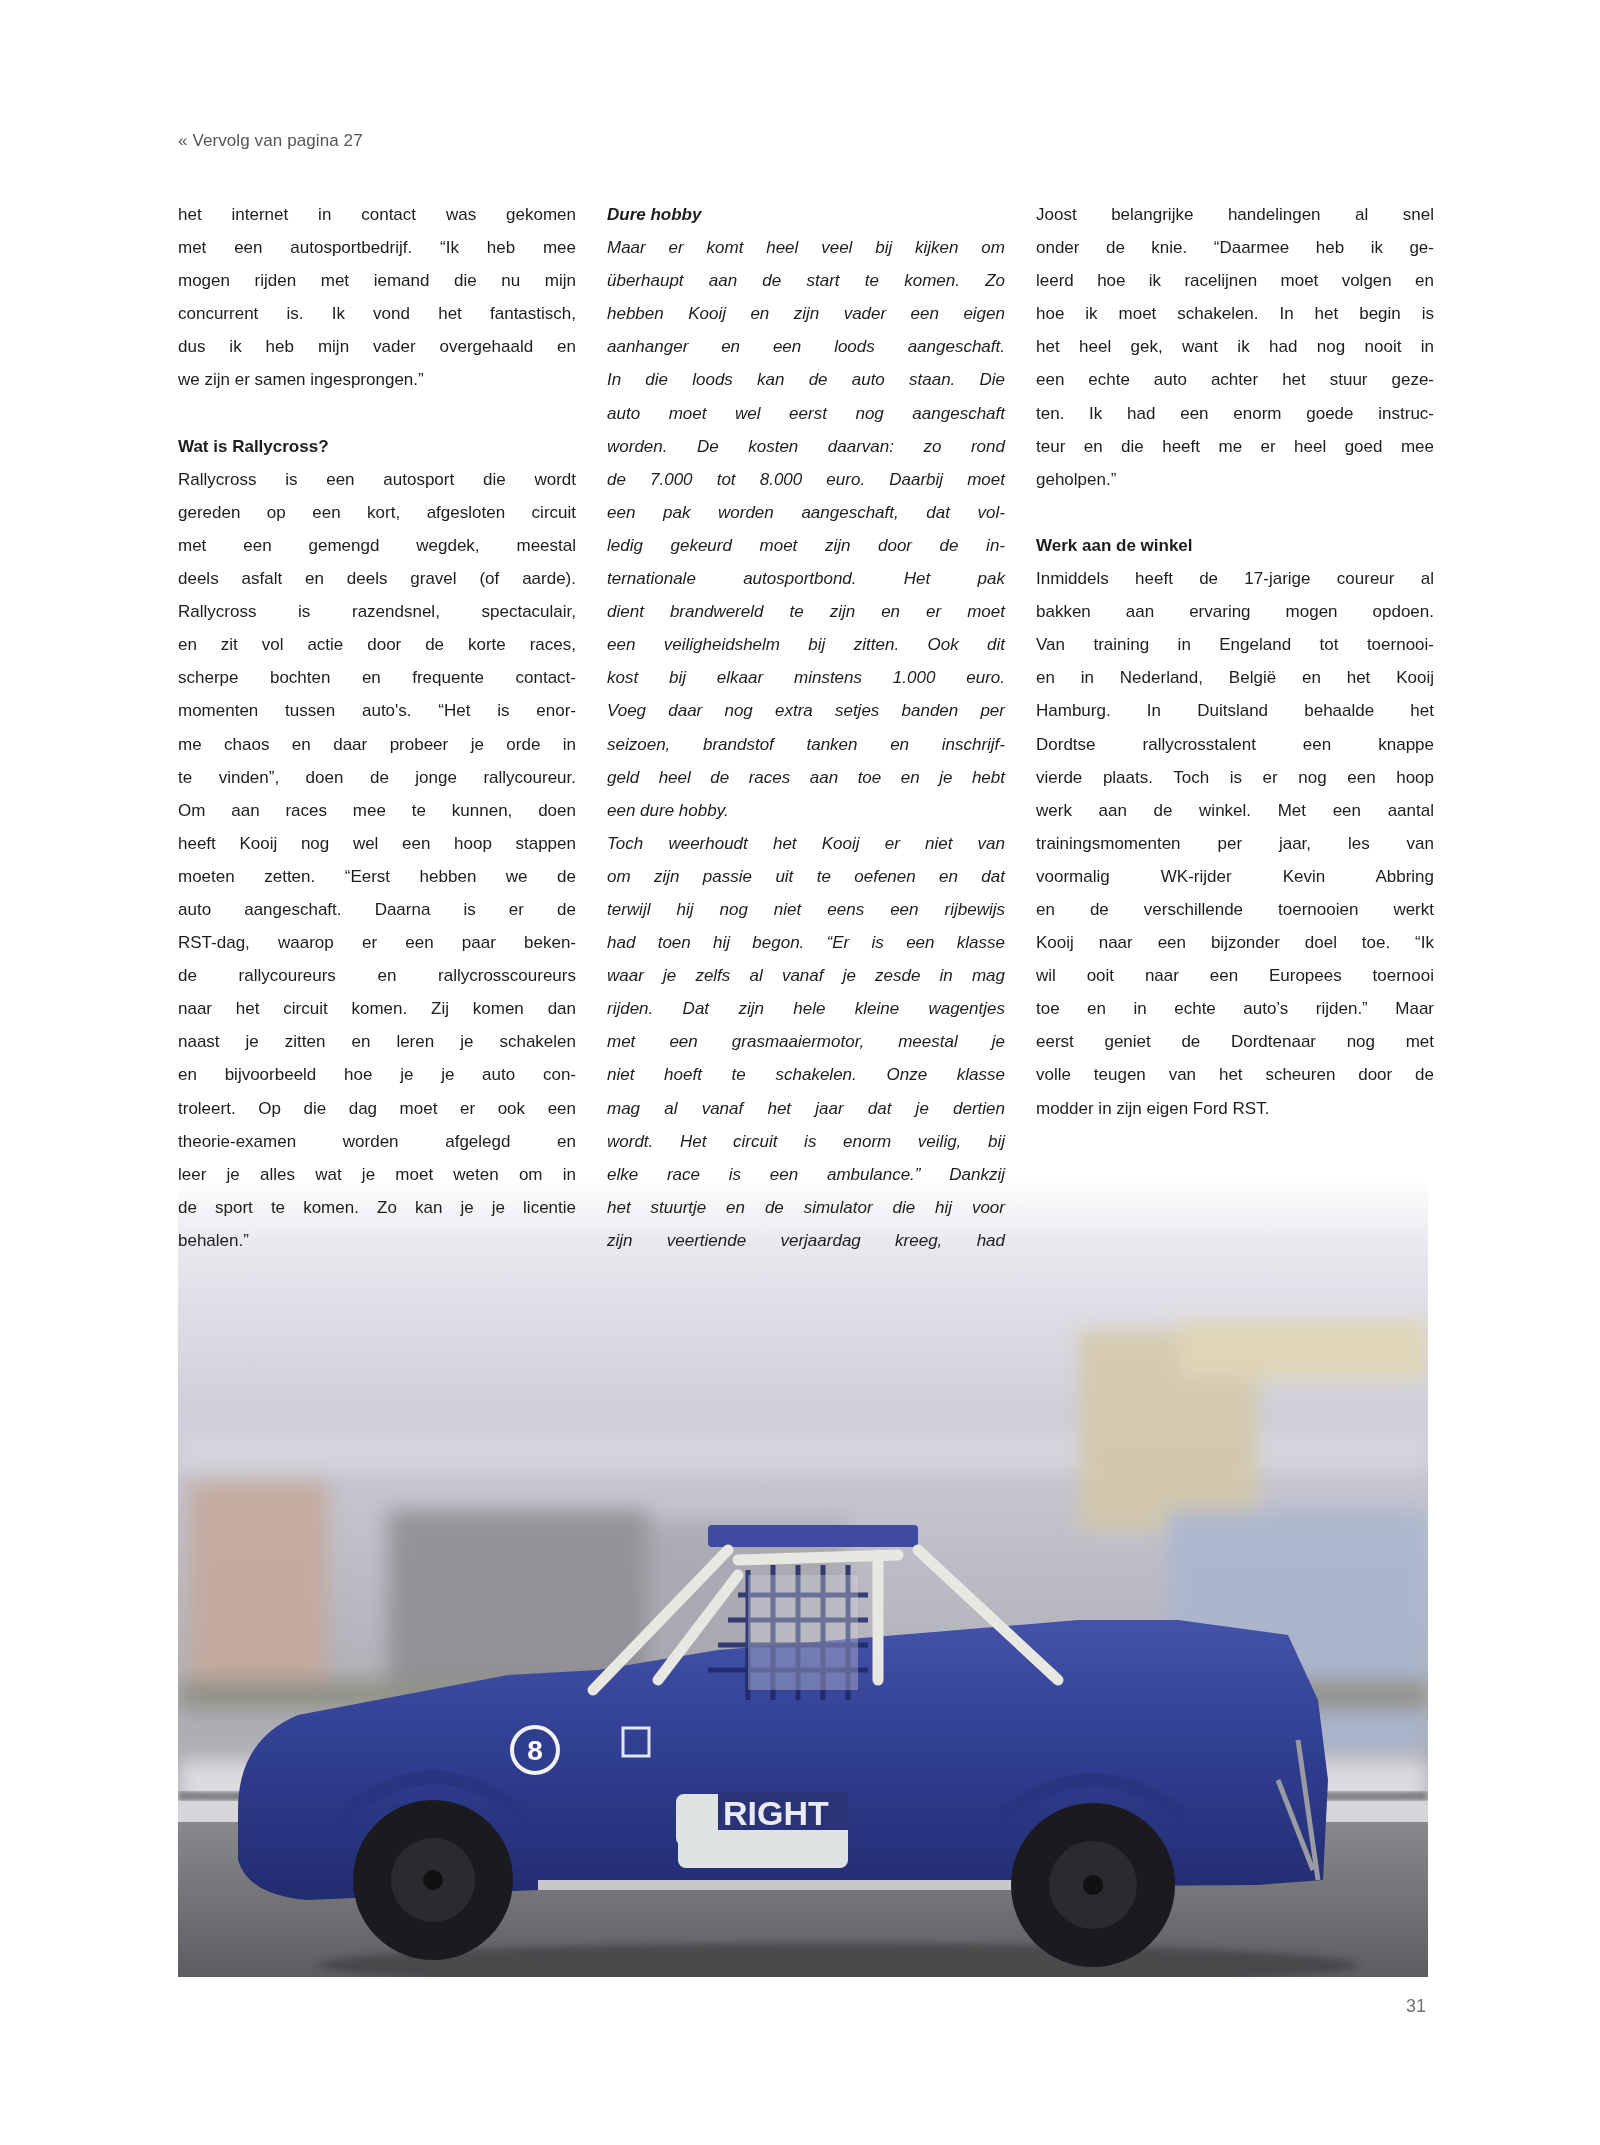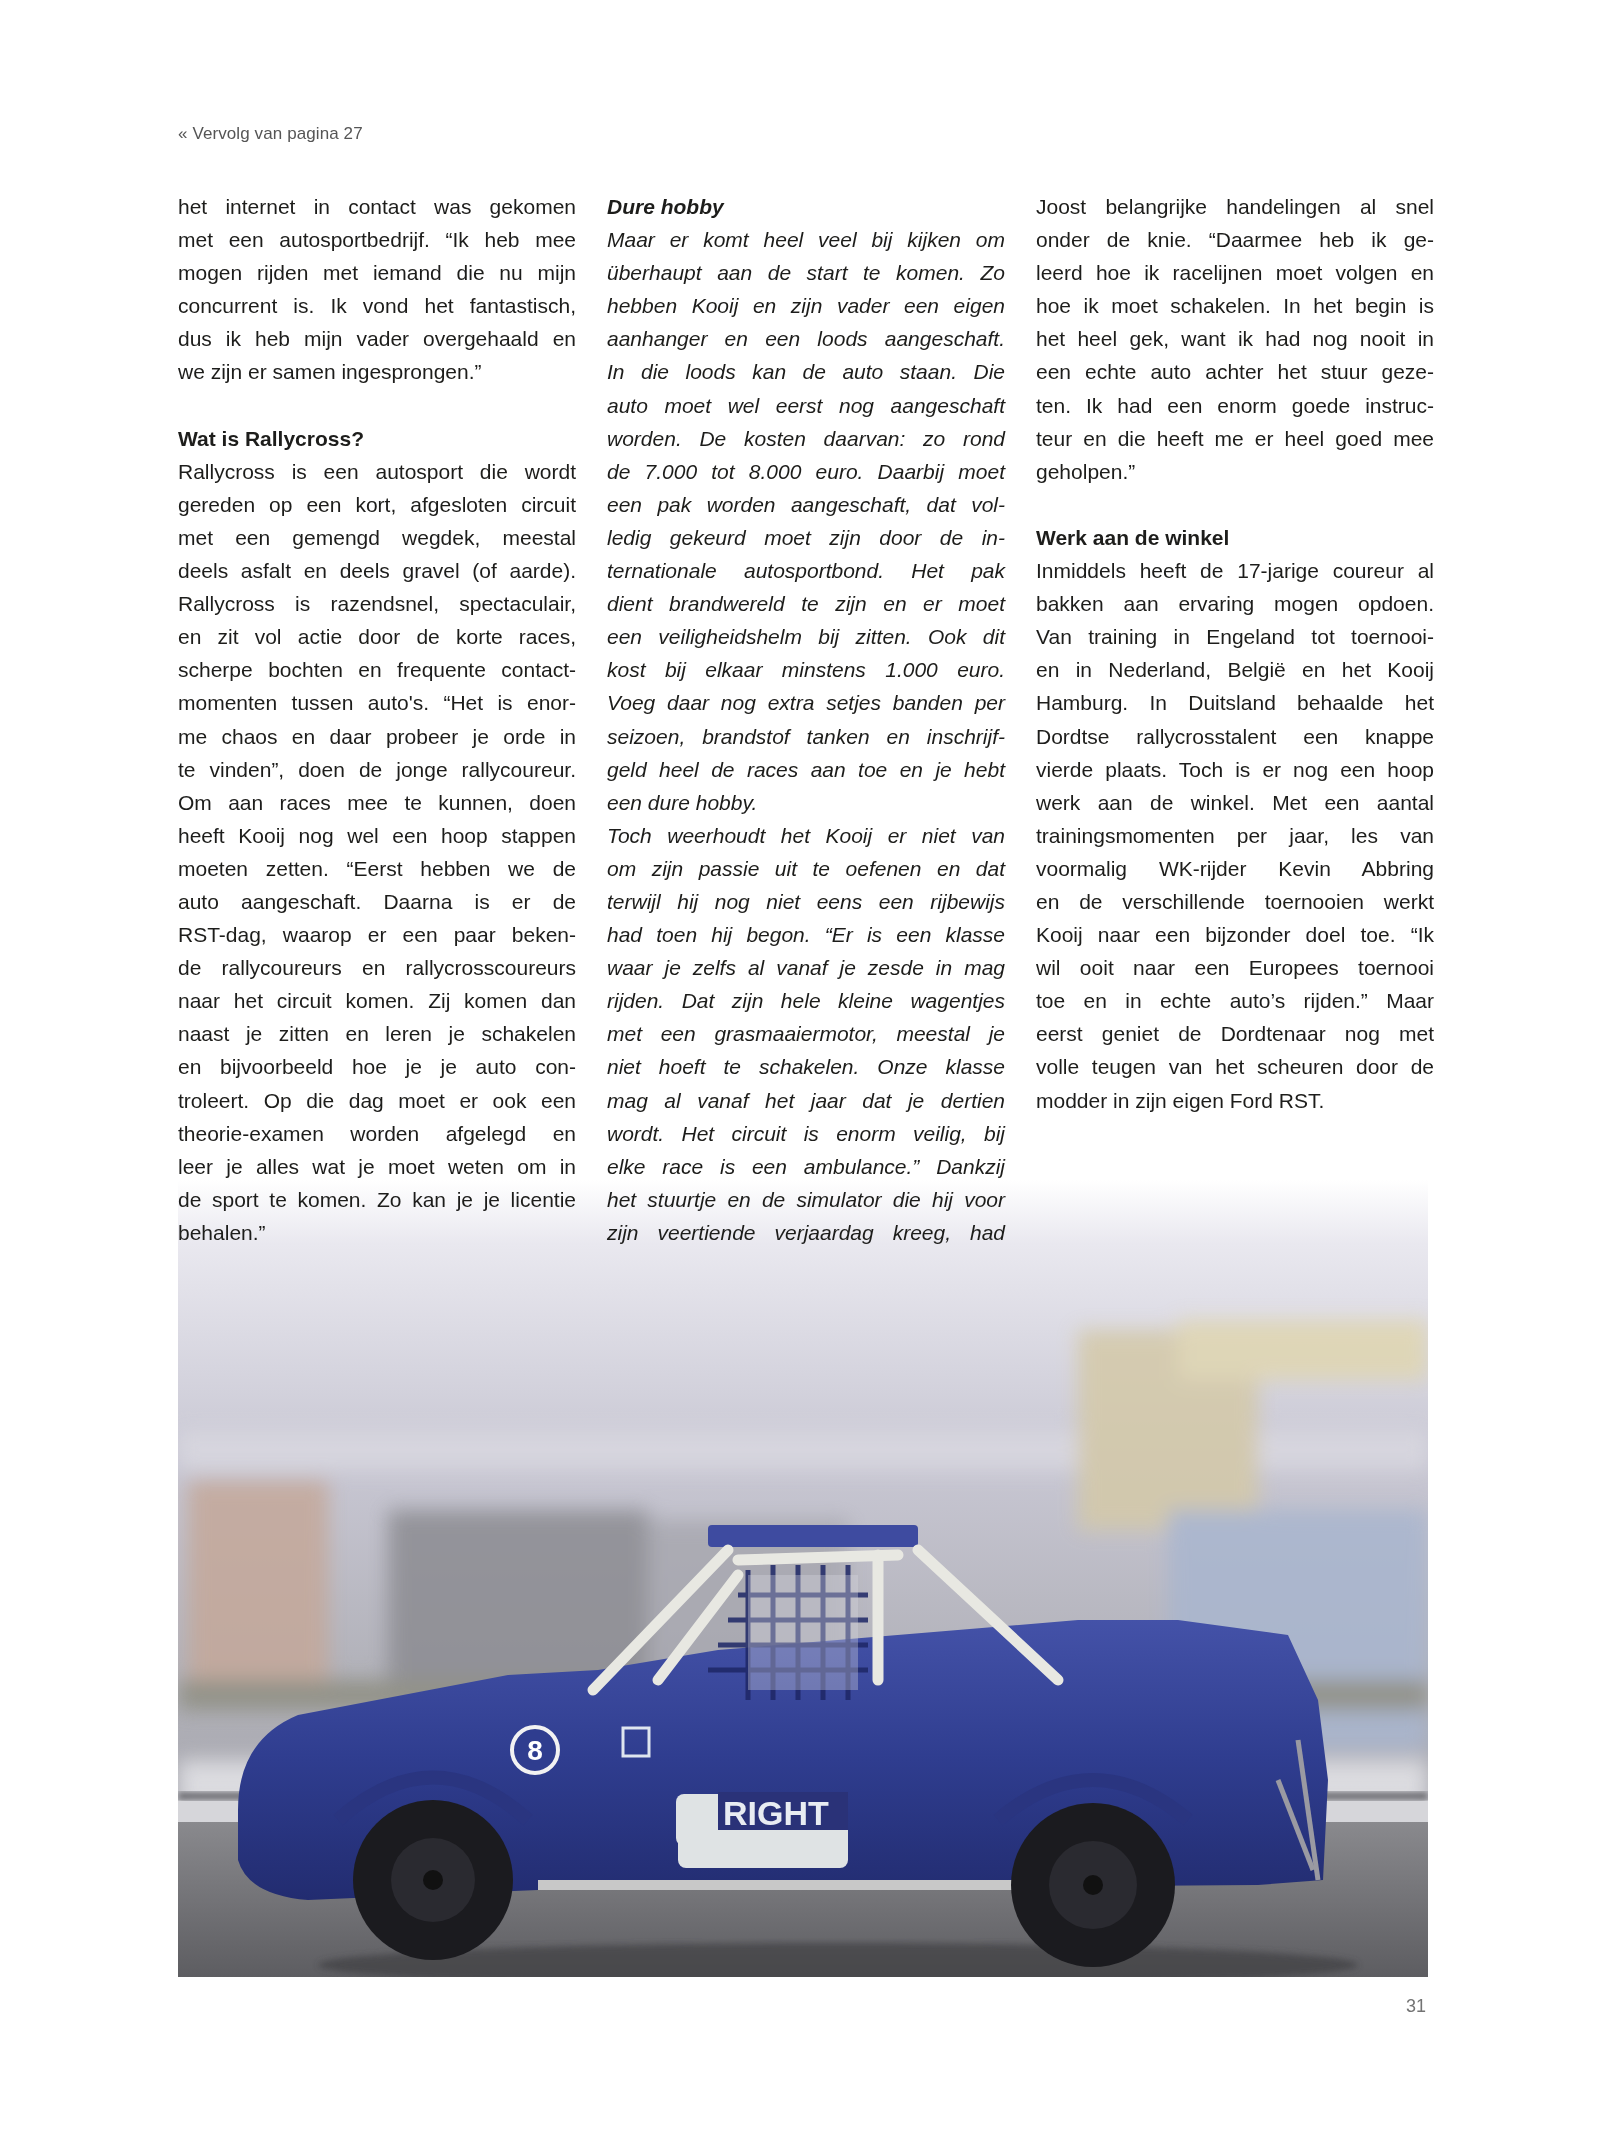--- a/index.html
+++ b/index.html
@@ -1,21 +1,21 @@
 <!DOCTYPE html>
 <html><head>
 <meta charset="utf-8">
 <style>
   html, body { margin: 0; padding: 0; background: #ffffff; }
   body { width: 1600px; height: 2145px; position: relative; overflow: hidden;
          font-family: "Liberation Sans", "DejaVu Sans", sans-serif; color: #1d1d1b; }
 
-  .continued { position: absolute; left: 178px; top: 124px; font-size: 17px; color: #555; letter-spacing: 0.1px; }
-
-  .col { position: absolute; top: 190px; width: 398px; font-size: 21px; line-height: 33.1px; }
+  .continued { position: absolute; left: 178px; top: 131px; font-size: 17px; color: #555; letter-spacing: 0.1px; }
+
+  .col { position: absolute; top: 198px; width: 398px; font-size: 17px; line-height: 33.1px; }
   .col p { margin: 0; }
   .col .line { display: block; white-space: nowrap; text-align: justify; text-align-last: justify; }
   .col .line.last { text-align-last: left; }
   .col .blank { display: block; height: 33.1px; }
   .col .head { display: block; font-weight: bold; white-space: nowrap; }
   #col1 { left: 178px; }
   #col2 { left: 607px; font-style: italic; }
   #col3 { left: 1036px; }
 
   

